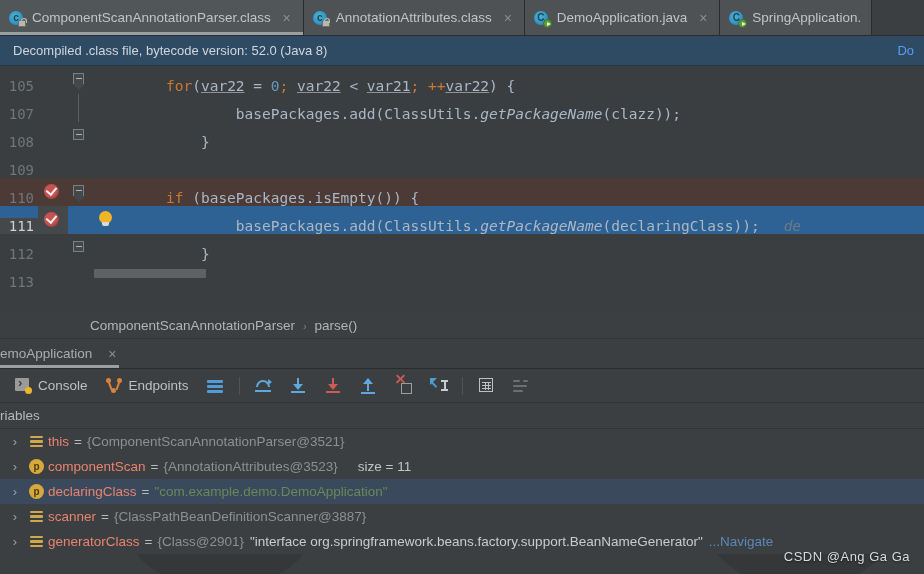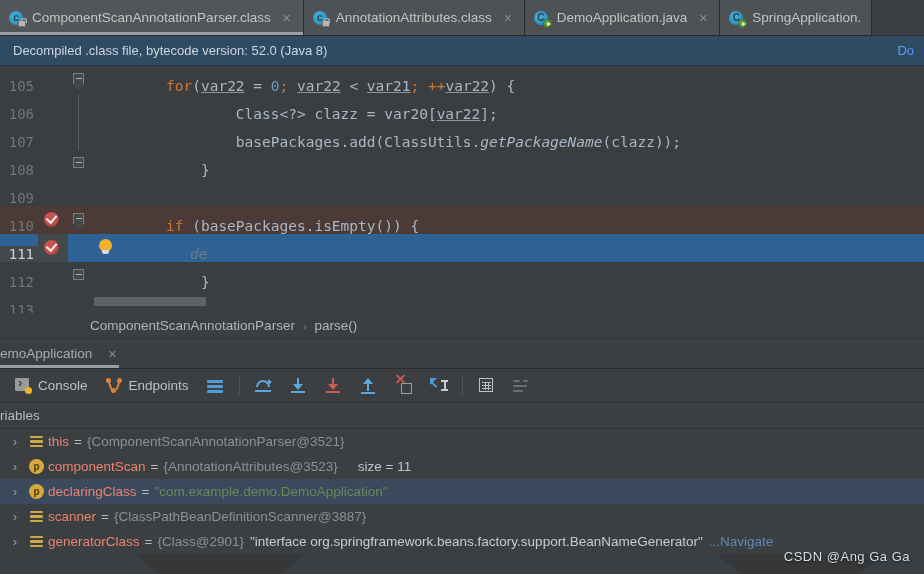--- a/index.html
+++ b/index.html
@@ -354,30 +354,20 @@
     <span class="gutter-num lnum">105</span>
     <span class="gutter-bp"></span>
     <span class="gutter-fold">
       <span class="fold-arrow"></span>
     </span>
     <span class="gutter-bulb"></span>
     <span class="gutter-strip"></span>
     <span class="code-text"><span class="kw">for</span><span>(</span><span class="uline">var22</span><span> = </span><span class="num">0</span><span class="punc">; </span><span class="uline">var22</span><span> &lt; </span><span class="uline">var21</span><span class="punc">; </span><span class="punc">++</span><span class="uline">var22</span><span>) {</span></span>
   </div>
 
-  <div class="code-row">
-    <span class="gutter-num lnum">106</span>
-    <span class="gutter-bp"></span>
-    <span class="gutter-fold">
-        <span class="fold-line"></span>
-      </span>
-    <span class="gutter-bulb"></span>
-    <span class="gutter-strip"></span>
-    <span class="code-text"><span>        Class&lt;?&gt; clazz = var20[</span><span class="uline">var22</span><span>];</span></span>
-  </div>
 
   <div class="code-row">
     <span class="gutter-num lnum">107</span>
     <span class="gutter-bp"></span>
     <span class="gutter-fold">
         <span class="fold-line"></span>
       </span>
     <span class="gutter-bulb"></span>
     <span class="gutter-strip"></span>
     <span class="code-text"><span>        basePackages.add(ClassUtils.</span><span class="meth">getPackageName</span><span>(clazz));</span></span>
@@ -423,20 +413,21 @@
     <span class="gutter-bp" style="background:#45484a">
       <span class="bp">
           <span class="chk"></span>
         </span>
     </span>
     <span class="gutter-fold"></span>
     <span class="gutter-bulb">
       <span class="bulb"></span>
     </span>
     <span class="gutter-strip"></span>
+    <span class="code-text"><span>        basePackages.add(ClassUtils.</span><span class="meth">getPackageName</span><span>(declaringClass));</span></span>
     <span class="code-text hint" style="margin-left:24px">de</span>
   </div>
 
   <div class="code-row">
     <span class="gutter-num lnum">112</span>
     <span class="gutter-bp"></span>
     <span class="gutter-fold">
         <span class="fold-box"></span>
       </span>
     <span class="gutter-bulb"></span>

